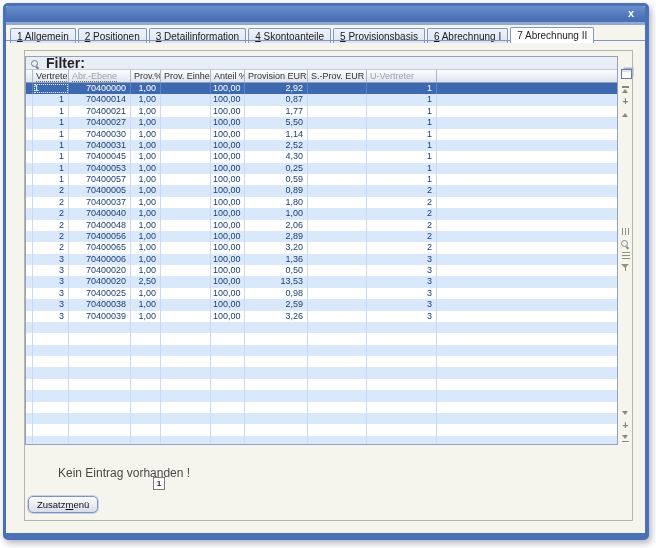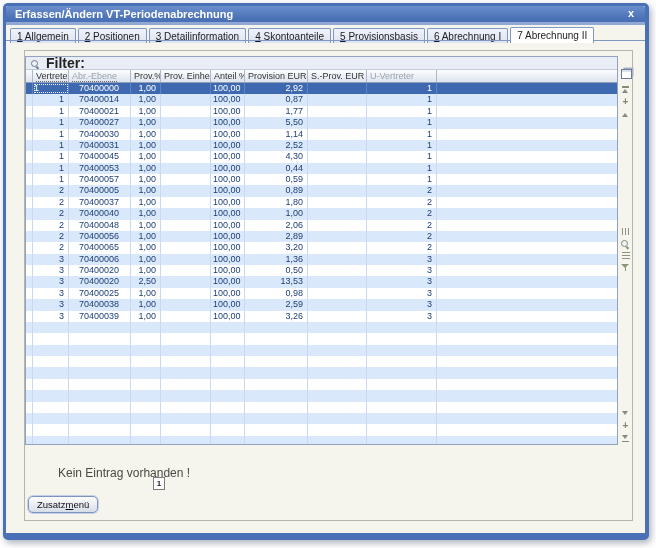--- a/index.html
+++ b/index.html
@@ -78,21 +78,21 @@
   .rows{position:relative;font-size:9px;color:#1d3e74;}
   .t-row{display:flex;height:11.375px;line-height:11.5px;background:#fff;cursor:default;}
   .t-row.alt{background:var(--altrow,#d9e8fa);}
   .t-row.sel{background:var(--selrow,#3e69b0);color:#fff;}
   .cell{
     box-sizing:border-box;border-right:1px solid #c9d9ef;
     white-space:nowrap;overflow:hidden;padding:0 4px 0 2px;
   }
   .t-row.sel .cell{border-right-color:#5f82c0;}
   .cell.a-right{text-align:right;}
-  .cell.a-left{text-align:center;padding-left:3px;}
+  .cell.a-left{text-align:right;padding-left:3px;}
   .cell.focus-cell{outline:1px dotted #eef2fa;outline-offset:-2px;text-align:left;padding-left:1px;}
   
   .c0{width:7px;}  .c1{width:36px;} .c2{width:62px;} .c3{width:30px;}
   .c4{width:50px;} .c5{width:34px;} .c6{width:63px;} .c7{width:59px;}
   .c8{width:70px;} .c9{flex:1;border-right:none;}
   .hcell.c9{border-right:none;}
   
   .sidestrip{position:absolute;left:613px;top:50px;width:17px;height:389px;}
   .sgrp{position:absolute;left:2px;display:flex;flex-direction:column;align-items:center;gap:4px;}
   .sgrp.grp-chooser{top:13px;}
@@ -157,21 +157,20 @@
     box-shadow:0 0 0 1px #c4d0e6;cursor:default;
   }
   .menu-button u{text-decoration:underline;}
 </style>
 </head>
 <body>
 
 <div class="window">
 
   <div class="titlebar">
-    <span>Erfassen/Ändern VT-Periodenabrechnung</span>
     <span class="close">x</span>
   </div>
   <div class="titleband"></div>
 
   <div class="tabbar" id="tabbar"><span class="tab"><span class="mn">1</span> Allgemein</span><span class="tab"><span class="mn">2</span> Positionen</span><span class="tab"><span class="mn">3</span> Detailinformation</span><span class="tab"><span class="mn">4</span> Skontoanteile</span><span class="tab"><span class="mn">5</span> Provisionsbasis</span><span class="tab"><span class="mn">6</span> Abrechnung I</span><span class="tab active">7 Abrechnung II</span></div>
   <div class="tabline"></div>
 
   <div class="panel"></div>
 
   <div class="grid">
@@ -277,21 +276,21 @@
           <div class="cell c8 a-right">1</div>
           <div class="cell c9"></div>
         </div>
         <div class="t-row alt">
           <div class="cell c0"></div>
           <div class="cell c1 a-right">1</div>
           <div class="cell c2 a-left">70400053</div>
           <div class="cell c3 a-right">1,00</div>
           <div class="cell c4 a-right"></div>
           <div class="cell c5 a-right">100,00</div>
-          <div class="cell c6 a-right">0,44</div>
+          <div class="cell c6 a-right">0,25</div>
           <div class="cell c7 a-right"></div>
           <div class="cell c8 a-right">1</div>
           <div class="cell c9"></div>
         </div>
         <div class="t-row">
           <div class="cell c0"></div>
           <div class="cell c1 a-right">1</div>
           <div class="cell c2 a-left">70400057</div>
           <div class="cell c3 a-right">1,00</div>
           <div class="cell c4 a-right"></div>

